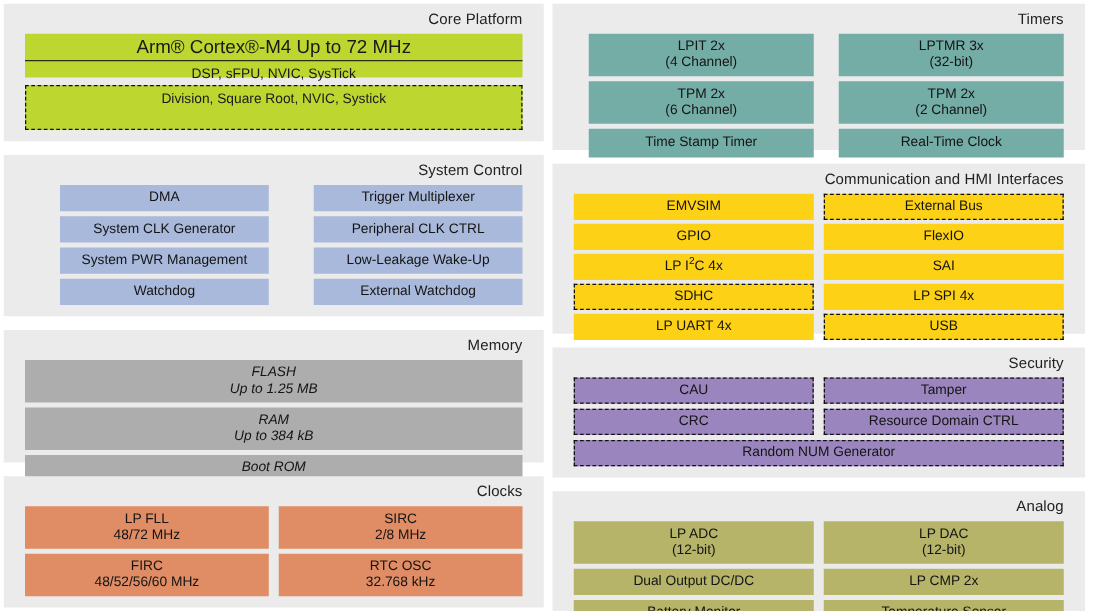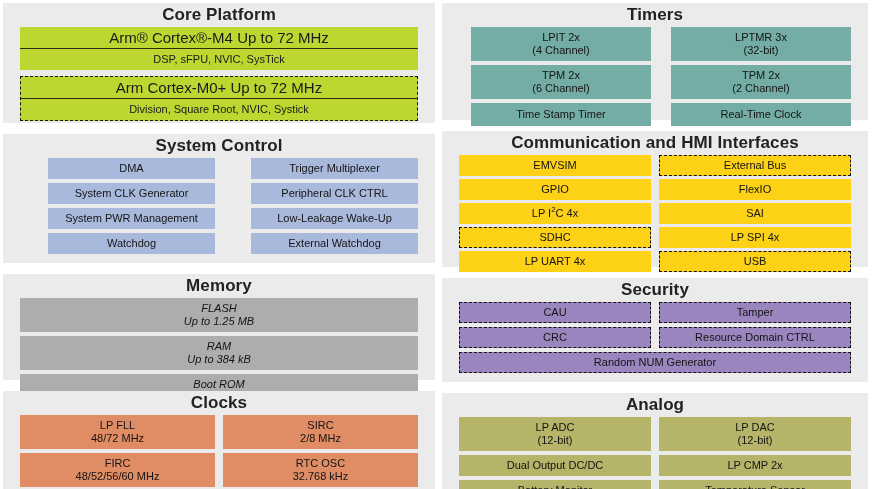--- a/index.html
+++ b/index.html
@@ -32,23 +32,23 @@
   .col-right { width: 426px; }
 
   .panel {
     background: #ebebeb;
     box-sizing: border-box;
     padding: 5px 17px 9px 17px;
     display: flex;
     flex-direction: column;
   }
   .panel-title {
-    text-align: center;
-    font-size: 17px;
-    font-weight: bold;
+    text-align: right;
+    font-size: 12px;
+    font-weight: normal;
     color: #222222;
     letter-spacing: 0.1px;
     margin-bottom: 5px;
     line-height: 14px;
   }
   .rows {
     display: flex;
     flex-direction: column;
     gap: 4px;
     flex: 1;
@@ -148,24 +148,20 @@
 
         <div class="split c-green">
           <div class="top">
             <span class="hdr">Arm® Cortex®-M4</span>
             <span class="l2">Up to 72 MHz</span>
           </div>
           <div class="bot">DSP, sFPU, NVIC, SysTick</div>
         </div>
 
         <div class="split dashed c-green">
-          <div class="top">
-            <span class="hdr">Arm Cortex-M0+</span>
-            <span class="l2">Up to 72 MHz</span>
-          </div>
           <div class="bot">Division, Square Root, NVIC, Systick</div>
         </div>
 
       </div>
     </div>
 
     <div class="panel p-syscon">
       <div class="panel-title">System Control</div>
       <div class="rows">
         <div class="row">

